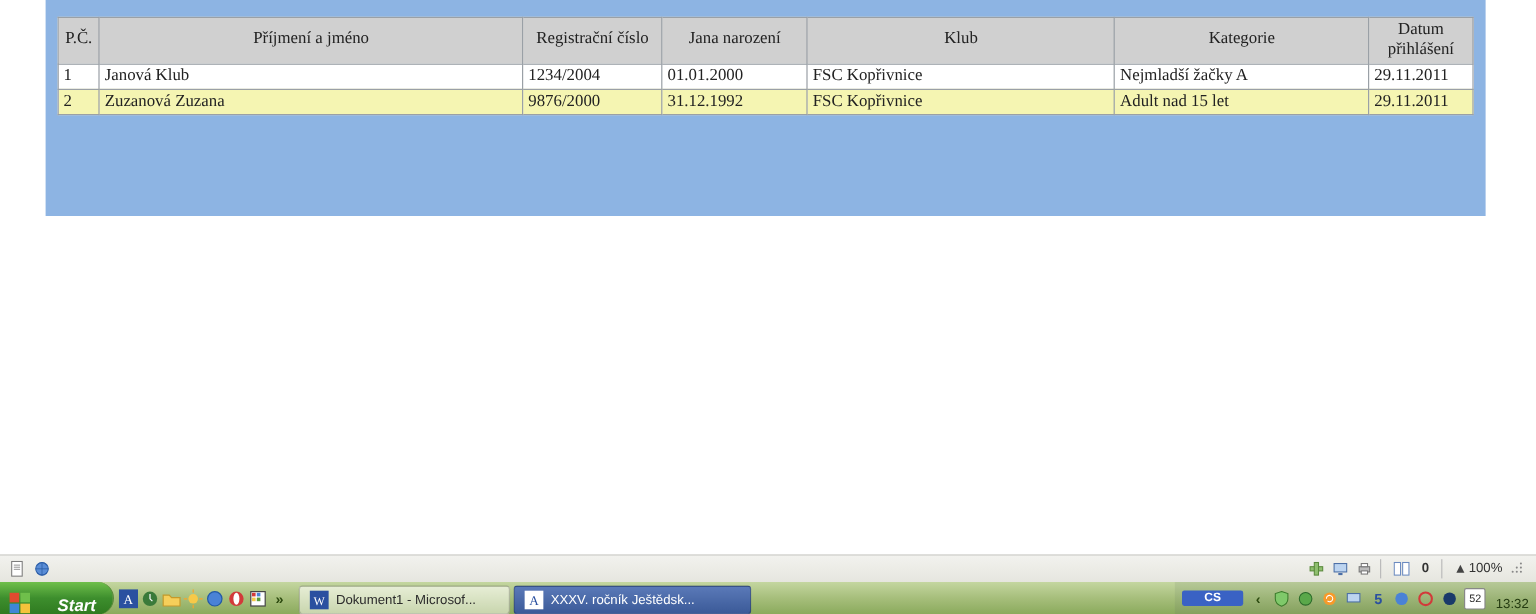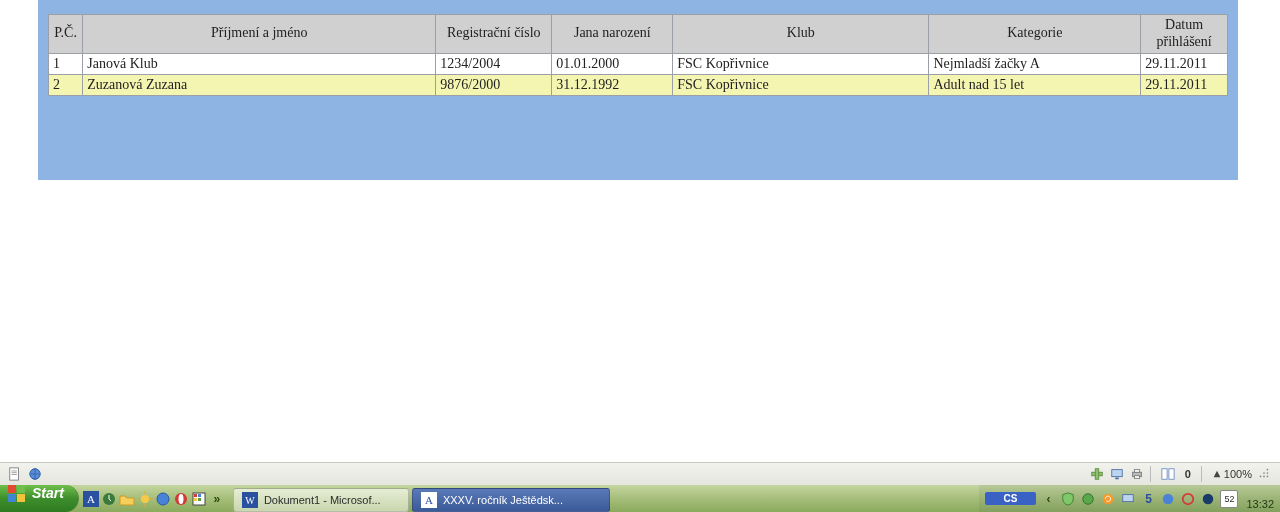--- a/index.html
+++ b/index.html
@@ -122,22 +122,22 @@
     background: linear-gradient(#c4d6a0, #a6be7b 50%, #8aaa5c);
     display: flex;
     align-items: stretch;
     font-family: Tahoma, sans-serif;
     font-size: 11px;
     color: #2b2b2b;
   }
 
   .start-btn {
     display: flex;
-    align-items: flex-start;
-    gap: 6px;
+    align-items: flex-end;
+    gap: 22px;
     padding: 0 14px 0 8px;
     background: linear-gradient(#6fbf4b, #3d8e2d 50%, #2f7a20);
     border-right: 1px solid #5a8a3c;
     border-radius: 0 14px 14px 0;
     color: #ffffff;
     font-weight: bold;
     font-style: italic;
     font-size: 14px;
   }
   .win-logo {

